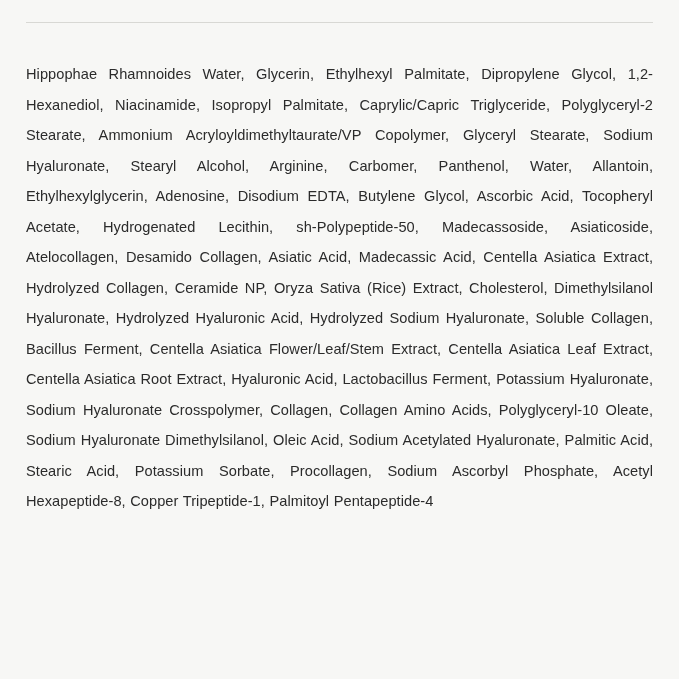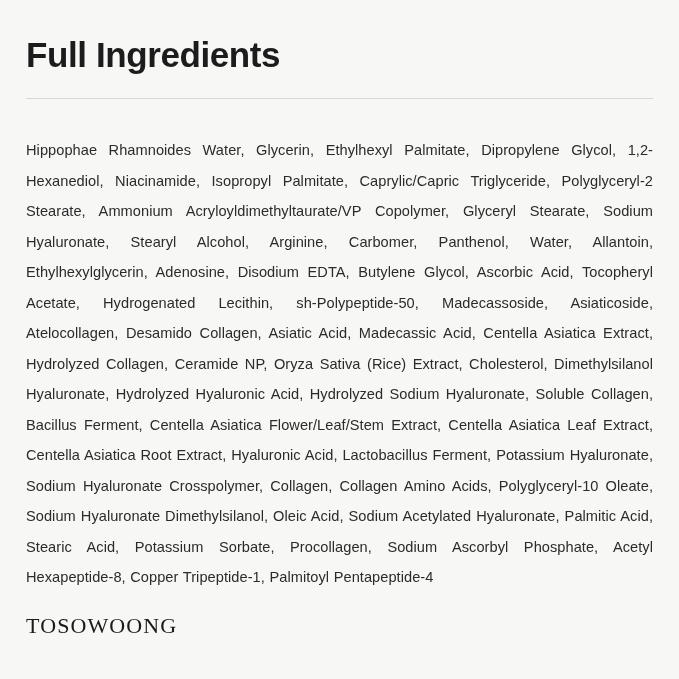--- a/index.html
+++ b/index.html
@@ -55,17 +55,15 @@
     font-family: "Liberation Serif", serif;
     font-size: 22px;
     letter-spacing: 1.1px;
     color: #1a1a1a;
   }
 </style>
 </head>
 <body>
 
 <div class="page">
-  <h1 class="title">Full Ingredients</h1>
   <div class="rule"></div>
   <p class="ingredients">Hippophae Rhamnoides Water, Glycerin, Ethylhexyl Palmitate, Dipropylene Glycol, 1,2-Hexanediol, Niacinamide, Isopropyl Palmitate, Caprylic/Capric Triglyceride, Polyglyceryl-2 Stearate, Ammonium Acryloyldimethyltaurate/VP Copolymer, Glyceryl Stearate, Sodium Hyaluronate, Stearyl Alcohol, Arginine, Carbomer, Panthenol, Water, Allantoin, Ethylhexylglycerin, Adenosine, Disodium EDTA, Butylene Glycol, Ascorbic Acid, Tocopheryl Acetate, Hydrogenated Lecithin, sh-Polypeptide-50, Madecassoside, Asiaticoside, Atelocollagen, Desamido Collagen, Asiatic Acid, Madecassic Acid, Centella Asiatica Extract, Hydrolyzed Collagen, Ceramide NP, Oryza Sativa (Rice) Extract, Cholesterol, Dimethylsilanol Hyaluronate, Hydrolyzed Hyaluronic Acid, Hydrolyzed Sodium Hyaluronate, Soluble Collagen, Bacillus Ferment, Centella Asiatica Flower/Leaf/Stem Extract, Centella Asiatica Leaf Extract, Centella Asiatica Root Extract, Hyaluronic Acid, Lactobacillus Ferment, Potassium Hyaluronate, Sodium Hyaluronate Crosspolymer, Collagen, Collagen Amino Acids, Polyglyceryl-10 Oleate, Sodium Hyaluronate Dimethylsilanol, Oleic Acid, Sodium Acetylated Hyaluronate, Palmitic Acid, Stearic Acid, Potassium Sorbate, Procollagen, Sodium Ascorbyl Phosphate, Acetyl Hexapeptide-8, Copper Tripeptide-1, Palmitoyl Pentapeptide-4</p>
-  <div class="brand">TOSOWOONG</div>
 </div>
 
 </body></html>

